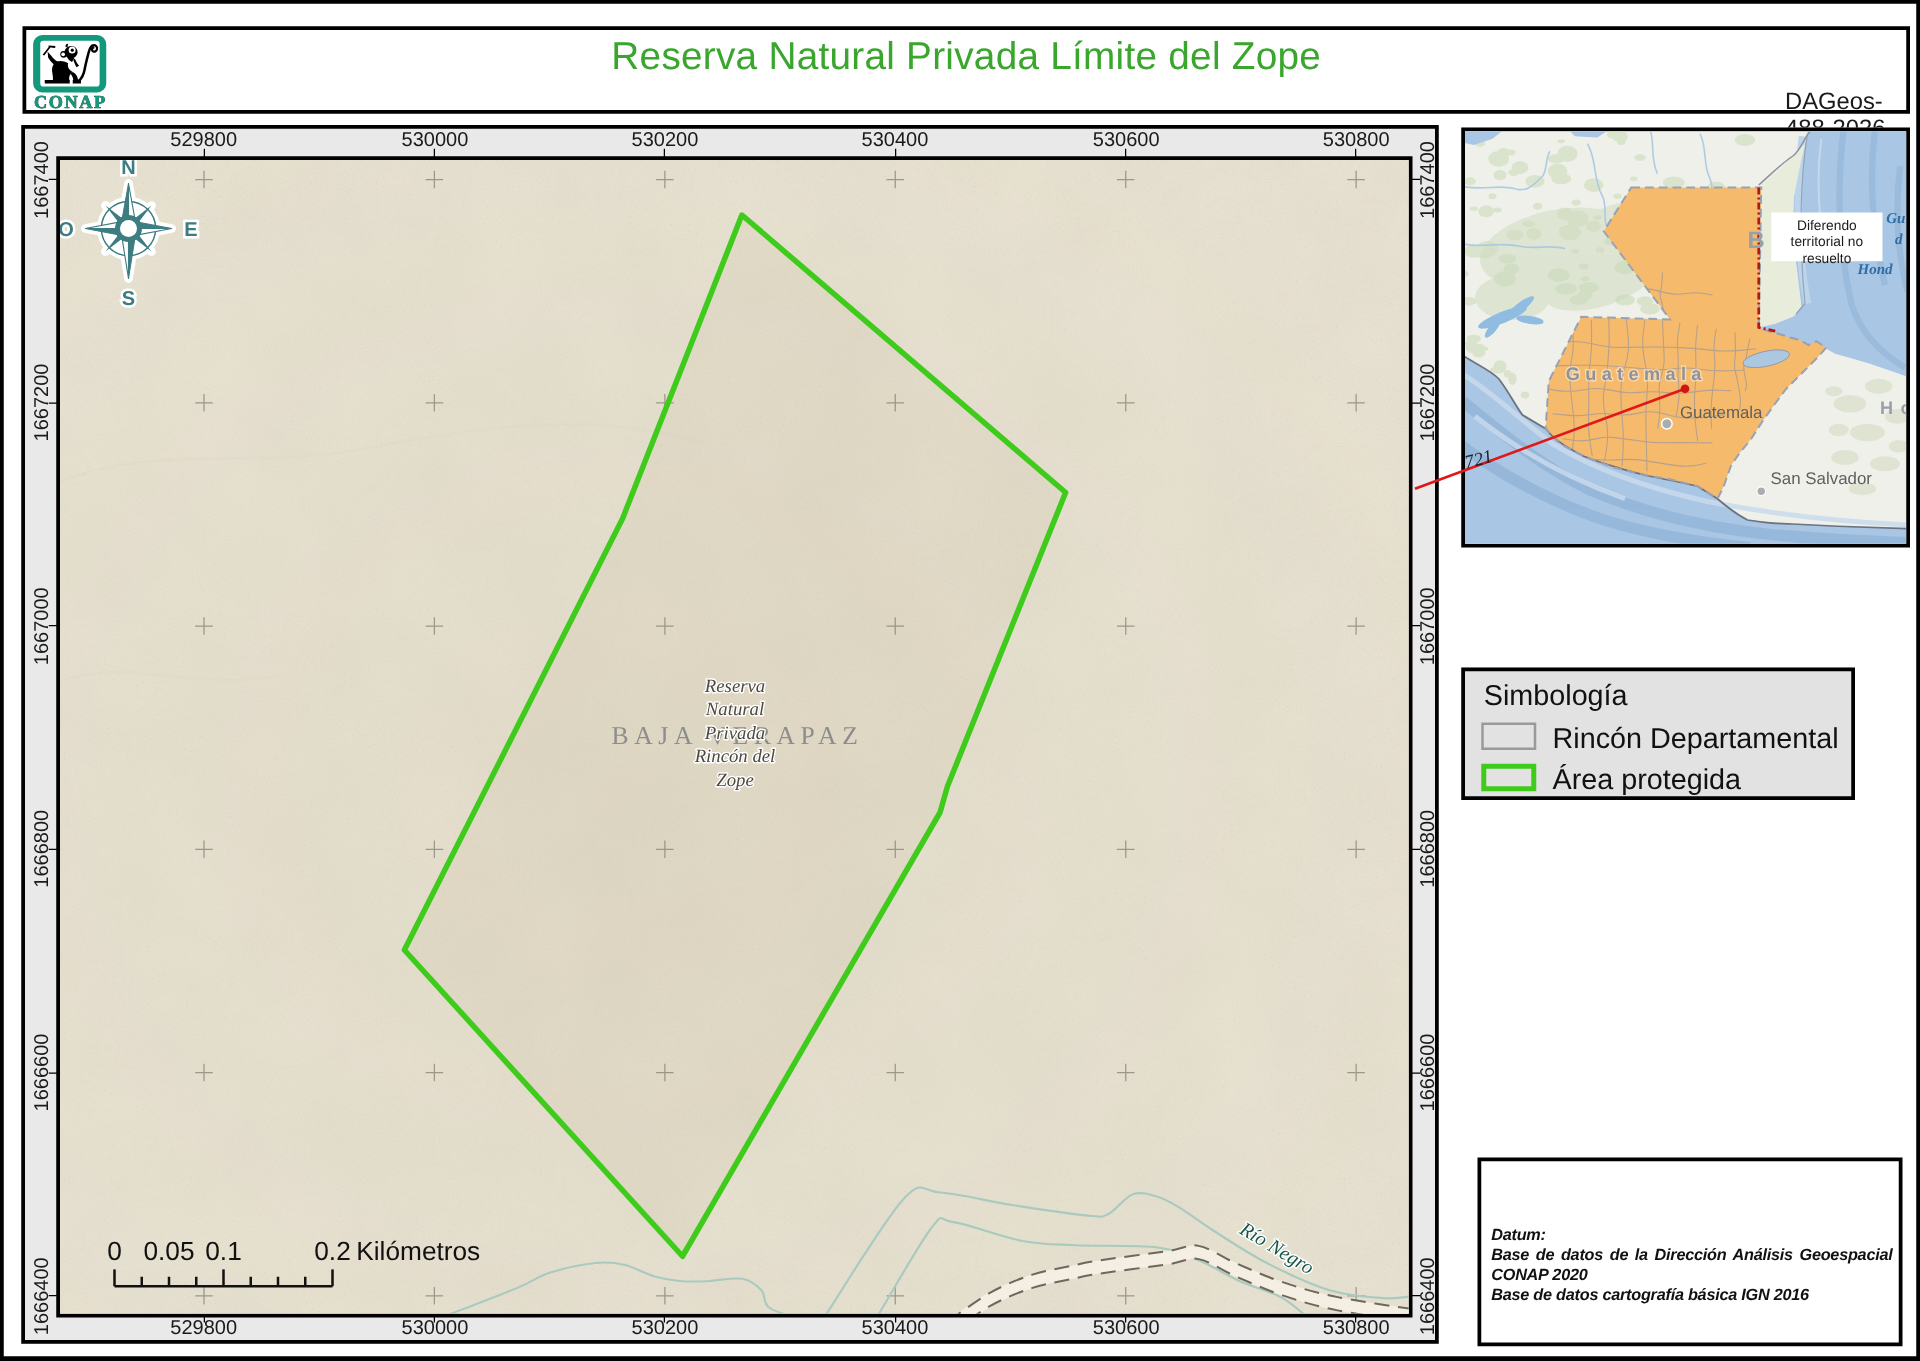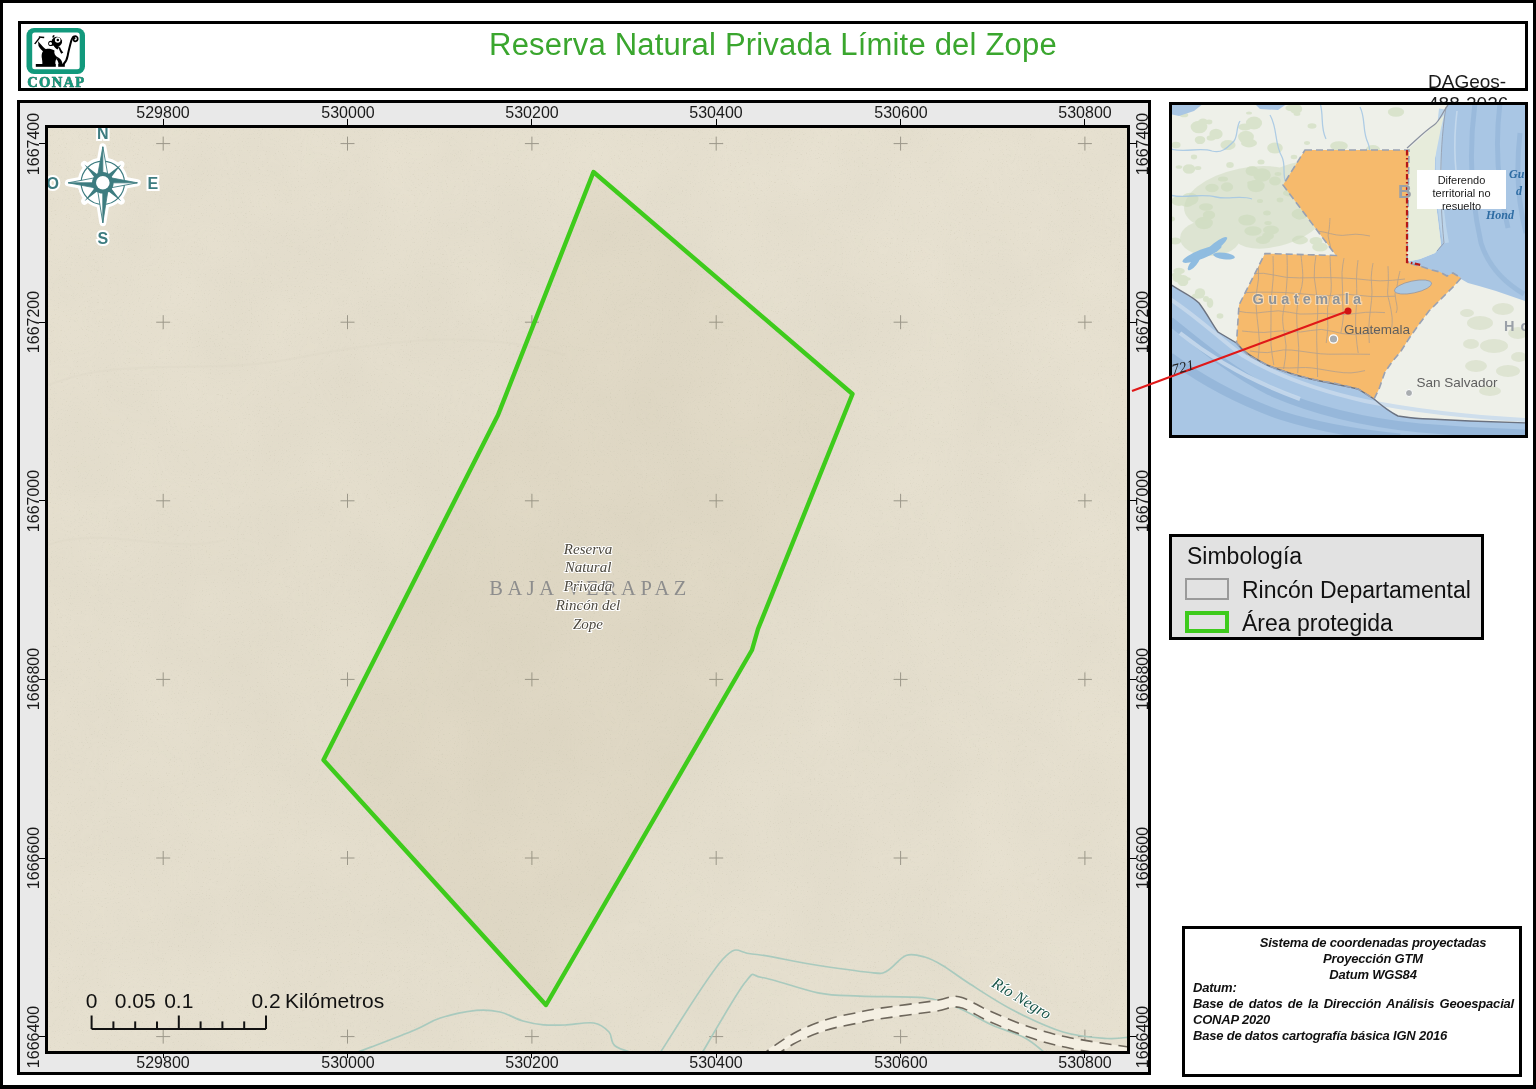--- a/index.html
+++ b/index.html
@@ -457,21 +457,20 @@
 
 <div class="abs" id="legend">
   <div class="abs lgtxt" style="left:15px;top:6px;">Simbología</div>
   <div class="abs" style="left:13px;top:41px;width:44px;height:22px;border:2px solid #9a9a9a;box-sizing:border-box;"></div>
   <div class="abs lgtxt" style="left:70px;top:40px;">Rincón Departamental</div>
   <div class="abs" style="left:13px;top:74px;width:44px;height:22px;border:4px solid #3ecb1c;box-sizing:border-box;"></div>
   <div class="abs lgtxt" style="left:70px;top:73px;">Área protegida</div>
 </div>
 
 <div class="abs" id="infobox">
-  <div class="abs c" style="left:40px;top:6px;width:296px;">Sistema de coordenadas proyectadas<br>Proyección GTM<br>Datum WGS84</div>
   <div class="abs" style="left:8px;top:51px;width:321px;">Datum:</div>
   <div class="abs" style="left:8px;top:67px;width:321px;text-align:justify;text-align-last:justify;white-space:nowrap;">Base de datos de la Dirección Análisis Geoespacial</div>
   <div class="abs" style="left:8px;top:83px;width:321px;">CONAP 2020</div>
   <div class="abs" style="left:8px;top:99px;width:321px;">Base de datos cartografía básica IGN 2016</div>
 </div>
 <svg class="abs" style="left:1115px;top:290px;z-index:30;" width="280" height="130" viewBox="1115 290 280 130">
 <line x1="1132" y1="391" x2="1348" y2="311" stroke="#e01818" stroke-width="2.2"></line>
 <circle cx="1348" cy="311" r="3.5" fill="#d01515"></circle>
 <text transform="translate(1184,372) rotate(-14)" font-family="Liberation Serif" font-style="italic" font-size="15" fill="#222" text-anchor="middle">721</text>
 </svg>

